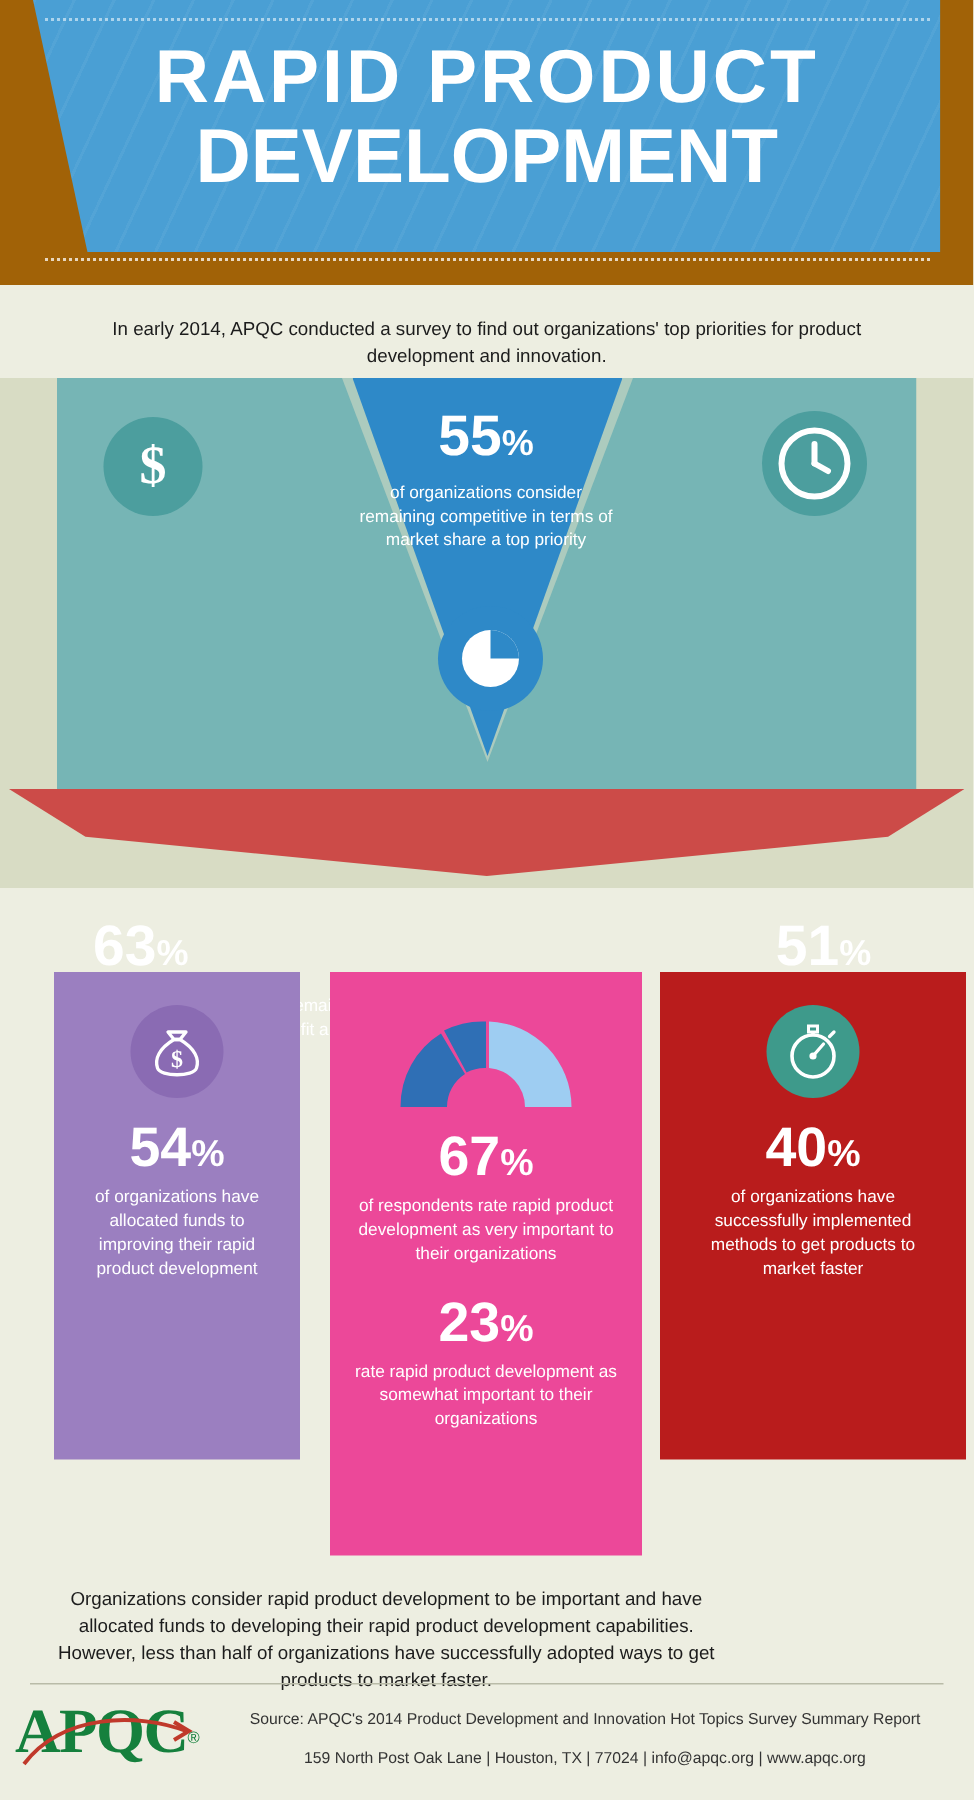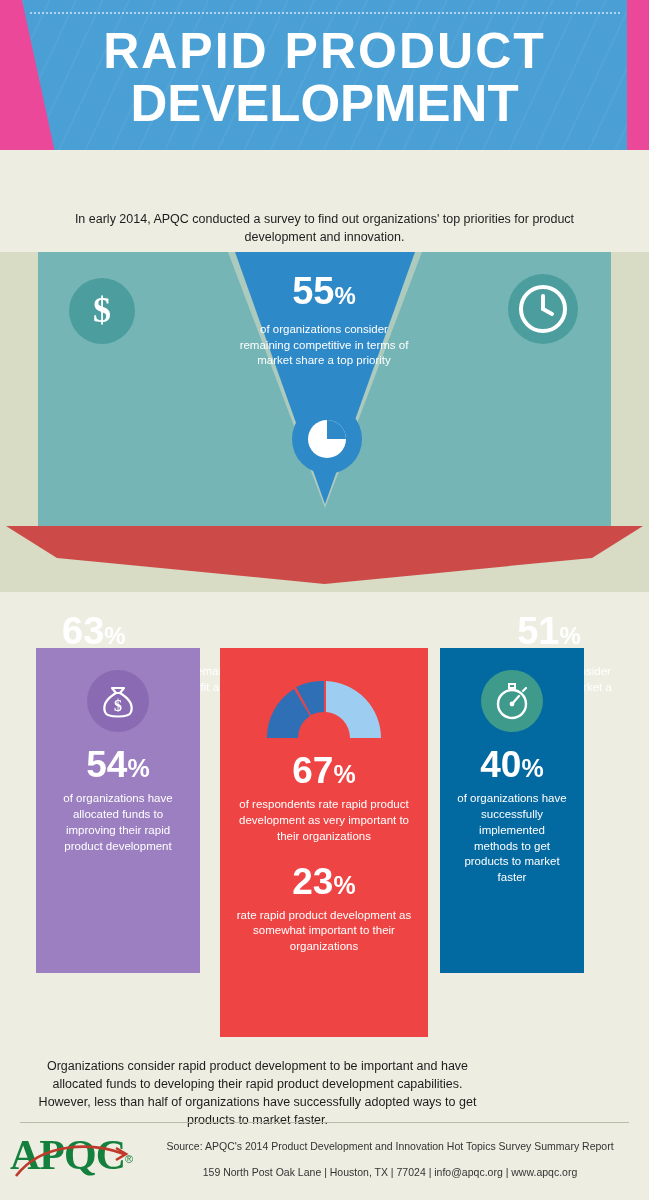--- a/index.html
+++ b/index.html
@@ -14,22 +14,22 @@
     width: 649px;
     height: 1200px;
     background: #edeee1;
     overflow: hidden;
   }
 
   
   .header {
     position: relative;
     width: 649px;
-    height: 150px;
-    background: #ec4899;
+    height: 190px;
+    background: #a16207;
     overflow: hidden;
   }
   .header-banner {
     position: absolute;
     left: 22px;
     top: 0;
     width: 605px;
     height: 168px;
     background: #4a9fd4;
     clip-path: polygon(0 0, 100% 0, 100% 100%, 6% 100%);
@@ -172,22 +172,22 @@
   }
 
   
   .cols { position: absolute; top: 648px; left: 0; width: 649px; height: 400px; }
   .col {
     position: absolute;
     color: #fff;
     text-align: center;
   }
   .col-1 { left: 36px;  top: 0;  width: 164px; height: 325px; background: #9b7fc0; }
-  .col-2 { left: 220px; top: 0;  width: 208px; height: 389px; background: #ef4444; }
-  .col-3 { left: 440px; top: 0;  width: 144px; height: 325px; background: #0369a1; }
+  .col-2 { left: 220px; top: 0;  width: 208px; height: 389px; background: #ec4899; }
+  .col-3 { left: 440px; top: 0;  width: 204px; height: 325px; background: #b91c1c; }
 
   .col-icon {
     margin: 22px auto 6px;
     width: 62px; height: 62px;
     border-radius: 50%;
     display: flex; align-items: center; justify-content: center;
   }
   .col-1 .col-icon { background: #8a6bb3; }
   .col-3 .col-icon { background: #3e9a8b; }
 

